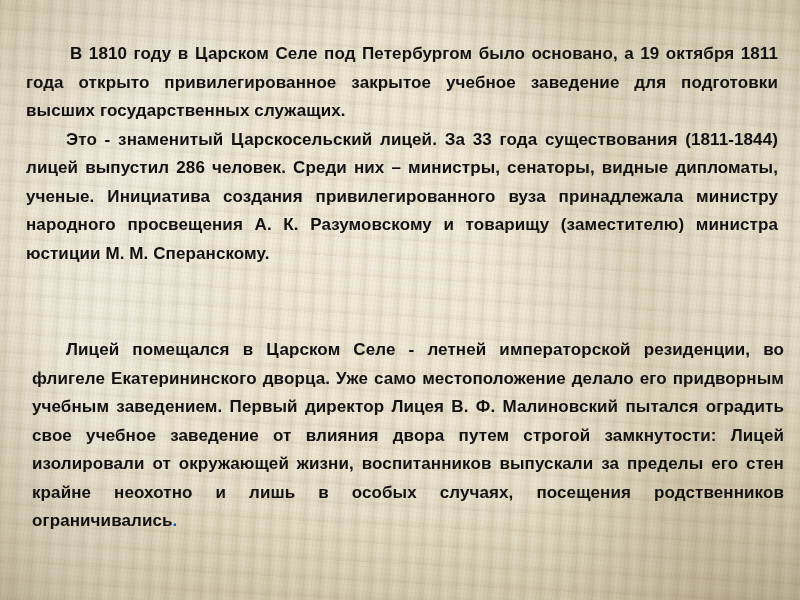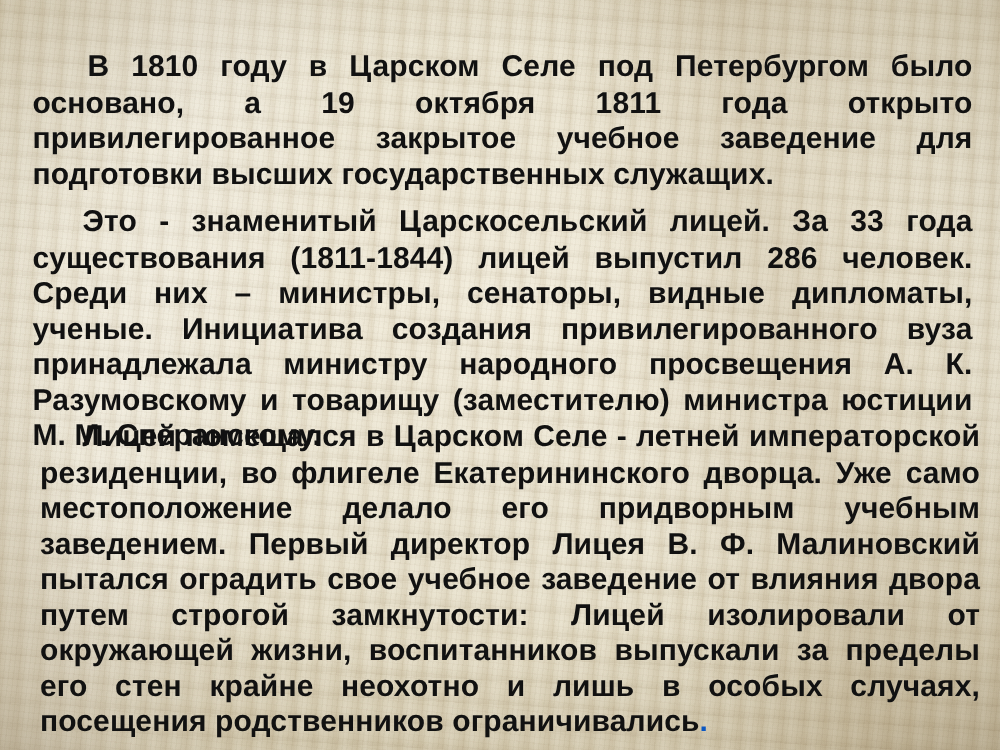--- a/index.html
+++ b/index.html
@@ -63,33 +63,33 @@
   }
   .block-two {
     position: absolute;
     left: 32px;
     top: 336px;
     width: 752px;
   }
   p {
     margin: 0;
     color: #111111;
-    font-size: 24px;
+    font-size: 17px;
     line-height: 28.5px;
     text-align: justify;
     text-justify: inter-word;
     font-weight: bold;
     letter-spacing: 0.1px;
   }
   .block-one p {
     text-indent: 44px;
   }
   .block-one p.second {
     text-indent: 40px;
-    margin-top: 10px;
+    margin-top: 0;
   }
   .block-two p {
     text-indent: 34px;
   }
   .accent-dot {
     color: #0b57c2;
     font-weight: bold;
   }
 </style>
 </head>

